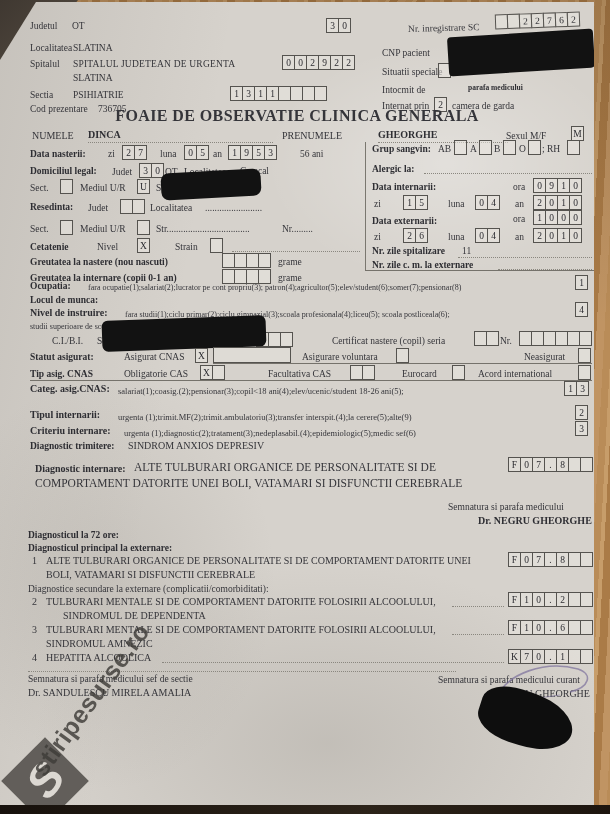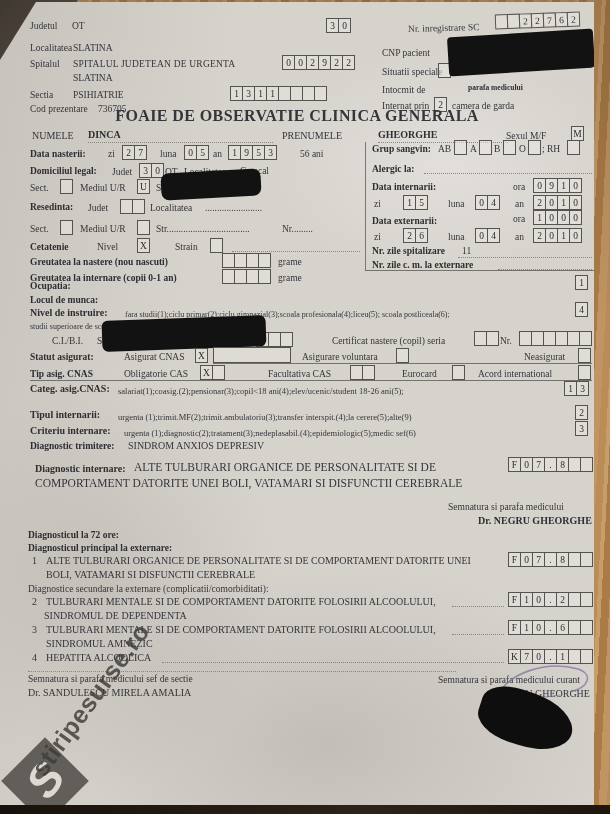--- a/index.html
+++ b/index.html
@@ -306,20 +306,21 @@
         <span class="cell">0</span>
       </div>
 
     <span class="tx b" style="left:372px;top:243px;">Nr. zile spitalizare</span>
     <span class="tx" style="left:462px;top:243px;">11</span>
     <div class="dotted" style="left:458px;top:254px;width:134px;"></div>
     <span class="tx b" style="left:372px;top:257px;">Nr. zile c. m. la externare</span>
     <div class="dotted" style="left:498px;top:266px;width:94px;"></div>
 
     <span class="tx b" style="left:30px;top:278px;">Ocupatia:</span>
+    <span class="tx s8" style="left:88px;top:280px;">fara ocupatie(1);salariat(2);lucrator pe cont propriu(3); patron(4);agricultor(5);elev/student(6);somer(7);pensionar(8)</span>
     <div class="cells" style="left:575px;top:273px;">
         <span class="cell">1</span>
       </div>
 
     <span class="tx b" style="left:30px;top:292px;">Locul de munca:</span>
 
     <span class="tx b s10" style="left:30px;top:305px;">Nivel de instruire:</span>
     <span class="tx s8" style="left:125px;top:307px;">fara studii(1);ciclu primar(2);ciclu gimnazial(3);scoala profesionala(4);liceu(5); scoala postliceala(6);</span>
     <div class="cells" style="left:575px;top:300px;">
         <span class="cell">4</span>
@@ -448,21 +449,21 @@
     <div class="cells" style="left:508px;top:590px;">
         <span class="cell">F</span>
         <span class="cell">1</span>
         <span class="cell">0</span>
         <span class="cell">.</span>
         <span class="cell">2</span>
         <span class="cell"></span>
         <span class="cell"></span>
       </div>
     <div class="dotted" style="left:452px;top:603px;width:52px;"></div>
-    <span class="tx s10" style="left:44px;top:608px;">SINDROMUL DE DEPENDENTA</span>
+    <span class="tx s10" style="left:63px;top:608px;">SINDROMUL DE DEPENDENTA</span>
 
     <span class="tx s10" style="left:32px;top:622px;">3</span>
     <span class="tx s10" style="left:46px;top:622px;">TULBURARI MENTALE SI DE COMPORTAMENT DATORITE FOLOSIRII ALCOOLULUI,</span>
     <div class="cells" style="left:508px;top:618px;">
         <span class="cell">F</span>
         <span class="cell">1</span>
         <span class="cell">0</span>
         <span class="cell">.</span>
         <span class="cell">6</span>
         <span class="cell"></span>

